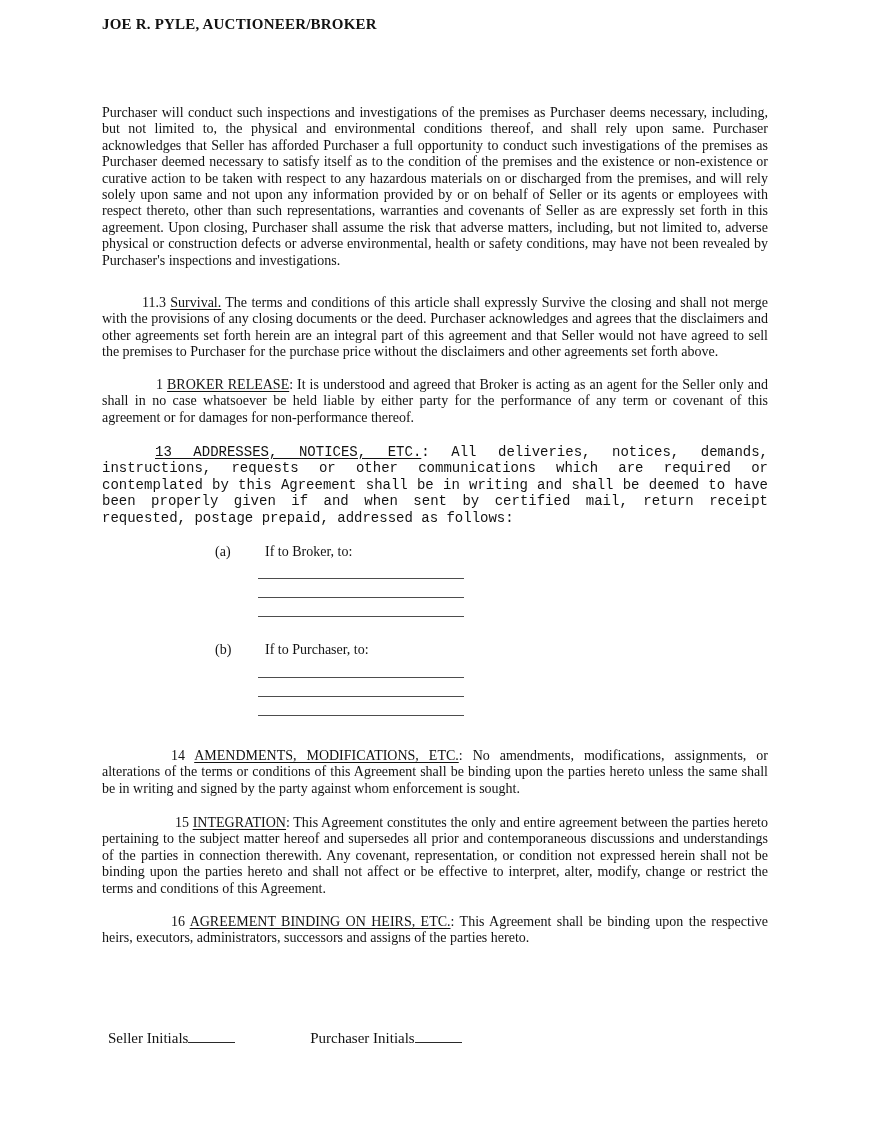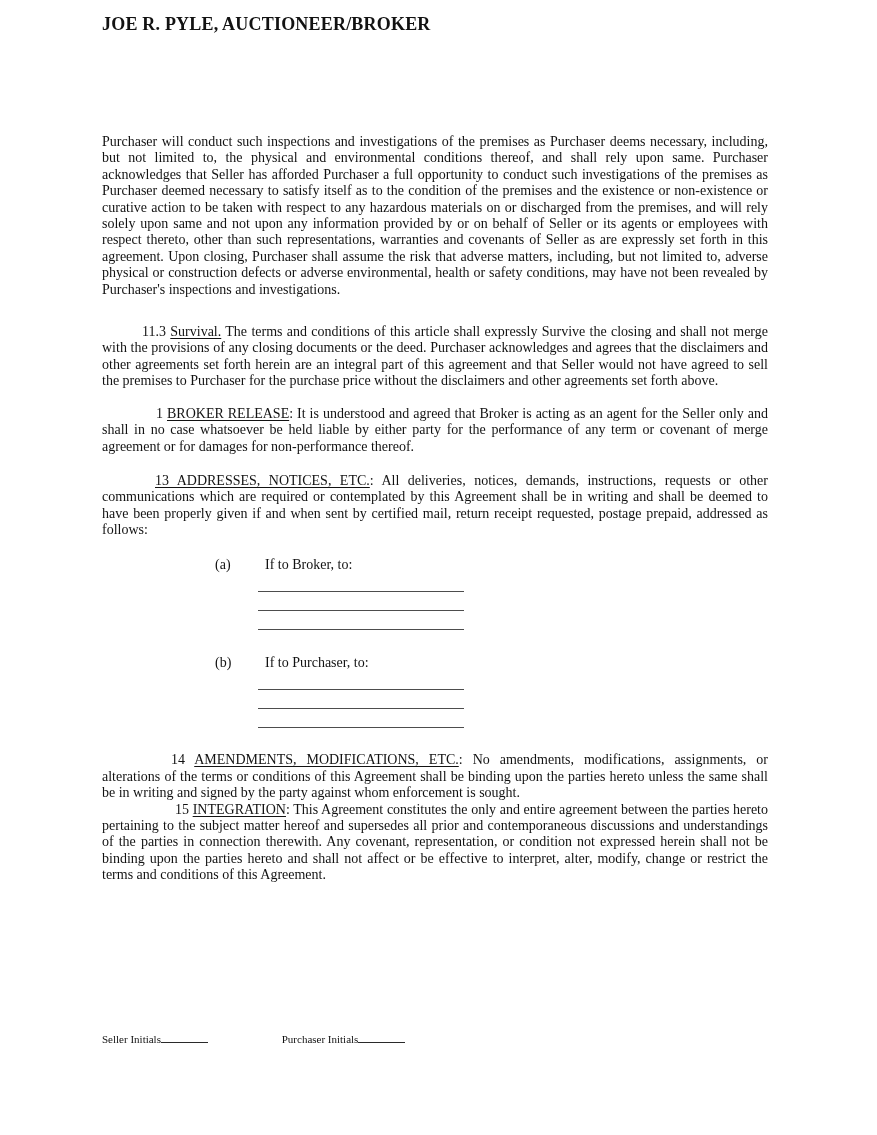--- a/index.html
+++ b/index.html
@@ -11,53 +11,53 @@
     box-sizing: border-box;
     padding: 17px 109px 0 102px;
     font-family: "Liberation Serif", "DejaVu Serif", serif;
     font-size: 14px;
     line-height: 16.4px;
     color: #121212;
     overflow: hidden;
   }
   .doc-header {
     font-weight: bold;
-    font-size: 18px;
+    font-size: 15px;
     letter-spacing: 0.2px;
     line-height: 15px;
   }
   .para {
     margin: 0;
     text-align: justify;
   }
-  .intro   { margin-top: 102px; }
+  .intro   { margin-top: 73px; }
   .sec-survival    { margin-top: 26px; text-indent: 40px; }
   .sec-broker      { margin-top: 16px; text-indent: 54px; }
-  .sec-addresses   { margin-top: 18px; text-indent: 53px; }
-  .sec-amendments  { margin-top: 24px; text-indent: 69px; }
-  .sec-integration { margin-top: 0; text-indent: 73px; }
+  .sec-addresses   { margin-top: 18px; text-indent: 53px; font-family: Liberation Mono, monospace; }
+  .sec-amendments  { margin-top: 32px; text-indent: 69px; }
+  .sec-integration { margin-top: 18px; text-indent: 73px; }
   .sec-heirs       { margin-top: 17px; text-indent: 69px; }
   .ul { text-decoration: underline; text-underline-offset: 2px; }
 
   .addr-block-a { margin-top: 18px; }
   .addr-block-b { margin-top: 25px; }
   .addr-row { display: flex; margin-left: 113px; }
   .addr-label { width: 50px; flex: 0 0 50px; }
   .blank-line {
     margin-left: 156px;
     width: 206px;
     height: 18px;
     border-bottom: 1px solid #4d4d4d;
   }
 
   .footer {
     position: absolute;
-    left: 102px;
+    left: 108px;
     top: 1029px;
-    font-size: 11px;
+    font-size: 15px;
     line-height: 18px;
     white-space: nowrap;
   }
   .init-group { display: inline-block; }
   .init-group.purchaser { margin-left: 71px; }
   .init-line {
     display: inline-block;
     width: 47px;
     height: 13px;
     border-bottom: 1.4px solid #2a2a2a;
@@ -67,21 +67,21 @@
 <body>
 
 <div class="page">
 
   <div class="doc-header">JOE R. PYLE, AUCTIONEER/BROKER</div>
 
   <p class="para intro">Purchaser will conduct such inspections and investigations of the premises as Purchaser deems necessary, including, but not limited to, the physical and environmental conditions thereof, and shall rely upon same. Purchaser acknowledges that Seller has afforded Purchaser a full opportunity to conduct such investigations of the premises as Purchaser deemed necessary to satisfy itself as to the condition of the premises and the existence or non-existence or curative action to be taken with respect to any hazardous materials on or discharged from the premises, and will rely solely upon same and not upon any information provided by or on behalf of Seller or its agents or employees with respect thereto, other than such representations, warranties and covenants of Seller as are expressly set forth in this agreement. Upon closing, Purchaser shall assume the risk that adverse matters, including, but not limited to, adverse physical or construction defects or adverse environmental, health or safety conditions, may have not been revealed by Purchaser's inspections and investigations.</p>
 
   <p class="para sec-survival"><span>11.3 </span><span class="ul">Survival.</span><span> The terms and conditions of this article shall expressly Survive the closing and shall not merge with the provisions of any closing documents or the deed.  Purchaser acknowledges and agrees that the disclaimers and other agreements set forth herein are an integral part of this agreement and that Seller would not have agreed to sell the premises to Purchaser for the purchase price without the disclaimers and other agreements set forth above.</span></p>
 
-  <p class="para sec-broker"><span>1 </span><span class="ul">BROKER RELEASE</span><span>: It is understood and agreed that Broker is acting as an agent for the Seller only and shall in no case whatsoever be held liable by either party for the performance of any term or covenant of merge agreement or for damages for non-performance thereof.</span></p>
+  <p class="para sec-broker"><span>1 </span><span class="ul">BROKER RELEASE</span><span>: It is understood and agreed that Broker is acting as an agent for the Seller only and shall in no case whatsoever be held liable by either party for the performance of any term or covenant of this agreement or for damages for non-performance thereof.</span></p>
 
   <p class="para sec-addresses"><span></span><span class="ul">13 ADDRESSES, NOTICES, ETC.</span><span>: All deliveries, notices, demands, instructions, requests or other communications which are required or contemplated by this Agreement shall be in writing and shall be deemed to have been properly given if and when sent by certified mail, return receipt requested, postage prepaid, addressed as follows:</span></p>
 
   <div class="addr-block-a">
     <div class="addr-row">
       <span class="addr-label">(a)</span>
       <span class="addr-text">If to Broker, to:</span>
     </div>
     <div class="blank-line"></div>
     <div class="blank-line"></div>
@@ -95,19 +95,20 @@
     </div>
     <div class="blank-line"></div>
     <div class="blank-line"></div>
     <div class="blank-line"></div>
   </div>
 
   <p class="para sec-amendments"><span>14 </span><span class="ul">AMENDMENTS, MODIFICATIONS, ETC.</span><span>: No amendments, modifications, assignments, or alterations of the terms or conditions of this Agreement shall be binding upon the parties hereto unless the same shall be in writing and signed by the party against whom enforcement is sought.</span></p>
 
   <p class="para sec-integration"><span>15 </span><span class="ul">INTEGRATION</span><span>: This Agreement constitutes the only and entire agreement between the parties hereto pertaining to the subject matter hereof and supersedes all prior and contemporaneous discussions and understandings of the parties in connection therewith. Any covenant, representation, or condition not expressed herein shall not be binding upon the parties hereto and shall not affect or be effective to interpret, alter, modify, change or restrict the terms and conditions of this Agreement.</span></p>
 
+  <p class="para sec-heirs"><span>16 </span><span class="ul">AGREEMENT BINDING ON HEIRS, ETC.</span><span>: This Agreement shall be binding upon the respective heirs, executors, administrators, successors and assigns of the parties hereto.</span></p>
 
   <div class="footer">
     <span class="init-group seller"><span>Seller Initials</span><span class="init-line"></span></span>
     <span class="init-group purchaser"><span>Purchaser Initials</span><span class="init-line"></span></span>
   </div>
 
 </div>
 
 </body></html>

